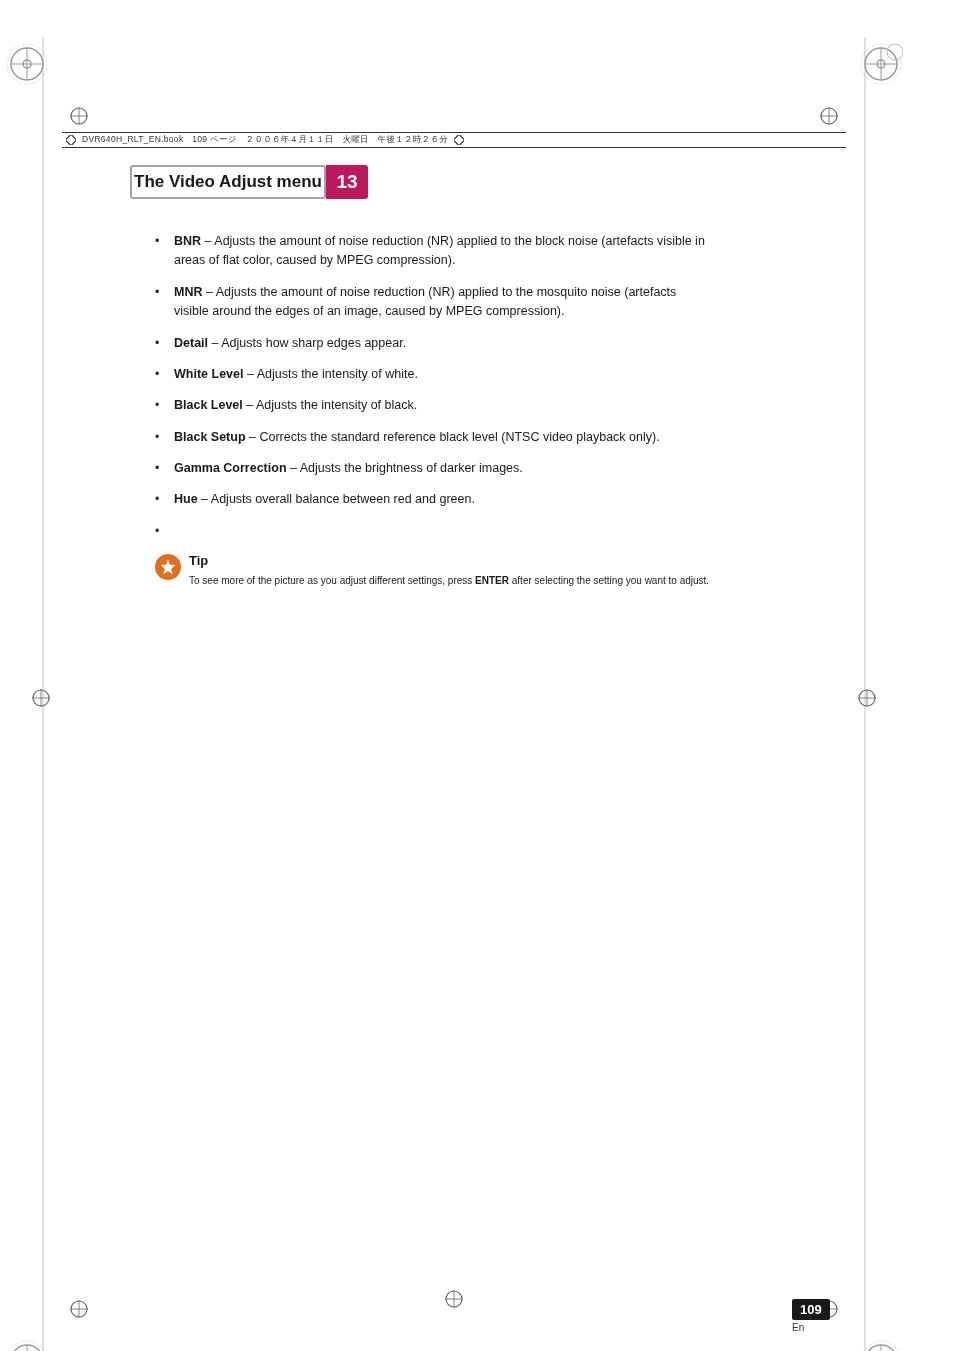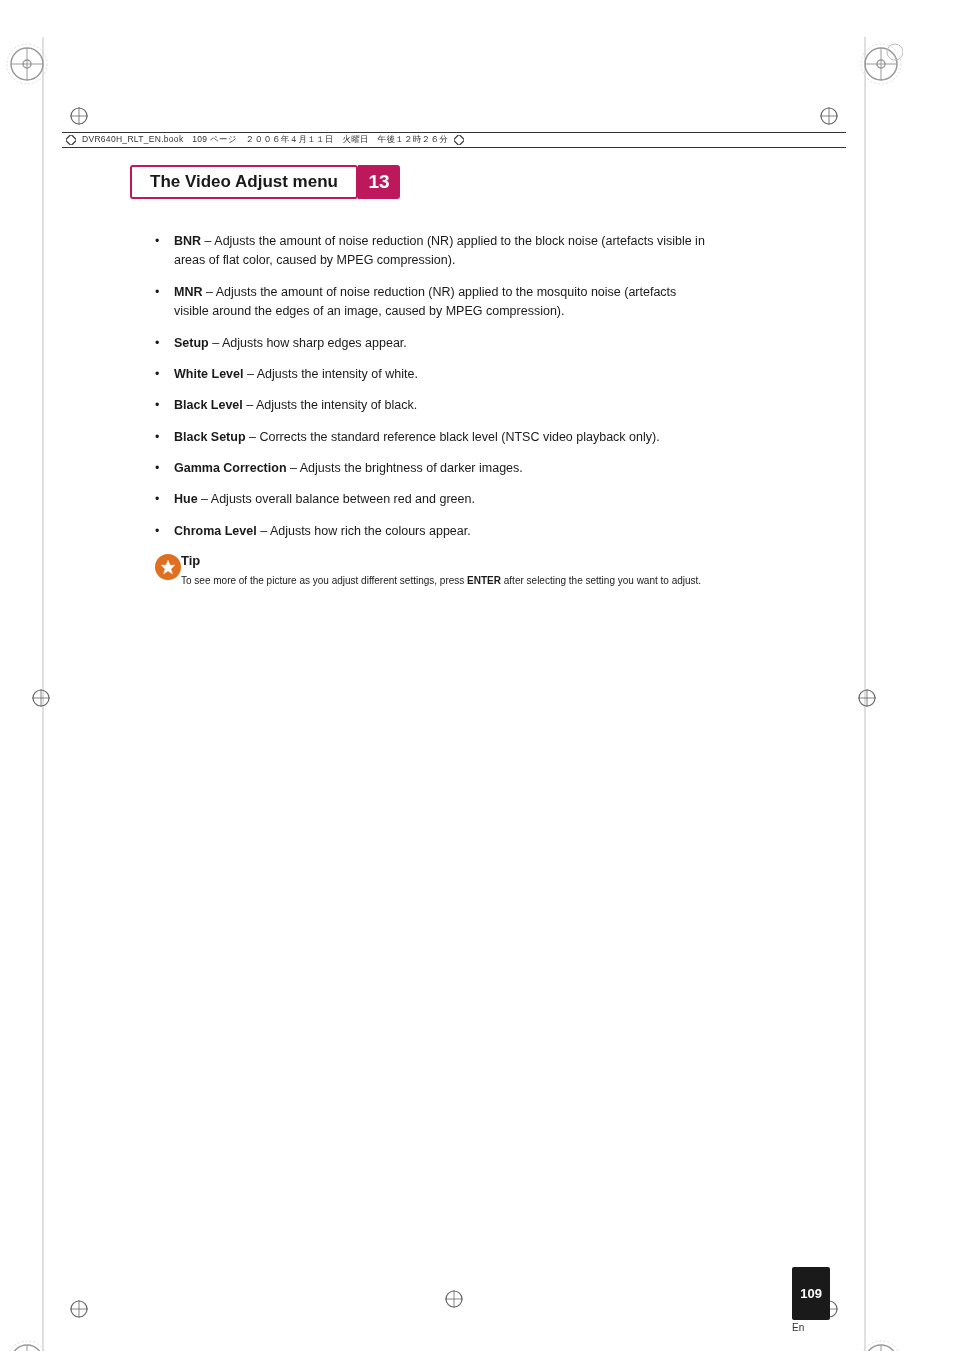--- a/index.html
+++ b/index.html
@@ -139,21 +139,21 @@
     <svg width="10" height="10" viewBox="0 0 10 10">
       <rect x="1" y="1" width="8" height="8" transform="rotate(45 5 5)" fill="none" stroke="#333" stroke-width="1.2"></rect>
     </svg>
     <span style="font-size:8.5px;color:#333;letter-spacing:0.3px;white-space:nowrap;">DVR640H_RLT_EN.book　109 ページ　２００６年４月１１日　火曜日　午後１２時２６分</span>
     <svg width="10" height="10" viewBox="0 0 10 10">
       <rect x="1" y="1" width="8" height="8" transform="rotate(45 5 5)" fill="none" stroke="#333" stroke-width="1.2"></rect>
     </svg>
   </div>
 
   <div style="position:absolute;top:128px;left:130px;display:flex;align-items:center;">
-    <div style="border:2px solid #be185d;border-radius:3px;padding:5px 18px;position:relative;">
+    <div style="border:2px solid #a3a3a3;border-radius:3px;padding:5px 2px;position:relative;">
       <span style="font-size:17px;font-weight:bold;color:#1a1a1a;">The Video Adjust menu</span>
     </div>
     <div style="background:#be185d;color:#fff;width:42px;height:34px;display:flex;align-items:center;justify-content:center;font-size:19px;font-weight:bold;border-radius:0 3px 3px 0;margin-left:0;">
       <span>13</span>
     </div>
   </div>
 
   <div style="position:absolute;top:195px;left:155px;right:195px;">
 
     <ul style="list-style:none;padding:0;margin:0;">
@@ -163,21 +163,21 @@
         <span><strong>BNR</strong> – Adjusts the amount of noise reduction (NR) applied to the block noise (artefacts visible in areas of flat color, caused by MPEG compression).</span>
       </li>
 
       <li style="display:flex;align-items:flex-start;margin-bottom:12px;font-size:12.5px;line-height:1.55;">
         <span style="min-width:14px;margin-right:5px;">•</span>
         <span><strong>MNR</strong> – Adjusts the amount of noise reduction (NR) applied to the mosquito noise (artefacts visible around the edges of an image, caused by MPEG compression).</span>
       </li>
 
       <li style="display:flex;align-items:flex-start;margin-bottom:12px;font-size:12.5px;line-height:1.55;">
         <span style="min-width:14px;margin-right:5px;">•</span>
-        <span><strong>Setup</strong> – Adjusts how sharp edges appear.</span>
+        <span><strong>Detail</strong> – Adjusts how sharp edges appear.</span>
       </li>
 
       <li style="display:flex;align-items:flex-start;margin-bottom:12px;font-size:12.5px;line-height:1.55;">
         <span style="min-width:14px;margin-right:5px;">•</span>
         <span><strong>White Level</strong> – Adjusts the intensity of white.</span>
       </li>
 
       <li style="display:flex;align-items:flex-start;margin-bottom:12px;font-size:12.5px;line-height:1.55;">
         <span style="min-width:14px;margin-right:5px;">•</span>
         <span><strong>Black Level</strong> – Adjusts the intensity of black.</span>
@@ -193,44 +193,43 @@
         <span><strong>Gamma Correction</strong> – Adjusts the brightness of darker images.</span>
       </li>
 
       <li style="display:flex;align-items:flex-start;margin-bottom:12px;font-size:12.5px;line-height:1.55;">
         <span style="min-width:14px;margin-right:5px;">•</span>
         <span><strong>Hue</strong> – Adjusts overall balance between red and green.</span>
       </li>
 
       <li style="display:flex;align-items:flex-start;margin-bottom:12px;font-size:12.5px;line-height:1.55;">
         <span style="min-width:14px;margin-right:5px;">•</span>
-        <span><strong>Chroma Level</strong> – Adjusts how rich the colours appear.</span>
       </li>
 
     </ul>
 
 
-    <div style="display:flex;align-items:flex-start;margin-top:8px;">
+    <div style="display:flex;align-items:flex-start;gap:8px;margin-top:8px;">
       <div style="min-width:26px;width:26px;height:26px;background:#e07020;border-radius:50%;display:flex;align-items:center;justify-content:center;margin-top:1px;">
         <svg width="16" height="16" viewBox="0 0 16 16">
           <polygon points="8,1 10,6 15,6 11,10 12.5,15 8,12 3.5,15 5,10 1,6 6,6" fill="white" stroke="white" stroke-width="0.3"></polygon>
         </svg>
       </div>
       <div>
         <div style="font-size:13px;font-weight:bold;margin-bottom:5px;">
           <span>Tip</span>
         </div>
         <p style="font-size:10px;line-height:1.55;">To see more of the picture as you adjust different settings, press <strong>ENTER</strong> after selecting the setting you want to adjust.</p>
       </div>
     </div>
 
   </div>
 
   <div style="position:absolute;bottom:55px;right:78px;text-align:center;">
-    <div style="background:#1a1a1a;color:#fff;padding:19px 8px;font-size:13px;font-weight:bold;text-align:right;border-radius:2px;min-width:38px;display:inline-block;">
+    <div style="background:#1a1a1a;color:#fff;padding:3px 8px;font-size:13px;font-weight:bold;text-align:left;border-radius:2px;min-width:38px;display:inline-block;">
       <span>109</span>
     </div>
     <div style="font-size:10px;color:#333;text-align:left;margin-top:2px;">
       <span>En</span>
     </div>
   </div>
 
   <svg style="position:absolute;bottom:78px;left:50%;transform:translateX(-50%);width:22px;height:22px;" viewBox="0 0 22 22">
     <circle cx="11" cy="11" r="8" fill="none" stroke="#666" stroke-width="1.2"></circle>
     <line x1="11" y1="2" x2="11" y2="20" stroke="#666" stroke-width="0.8"></line>

